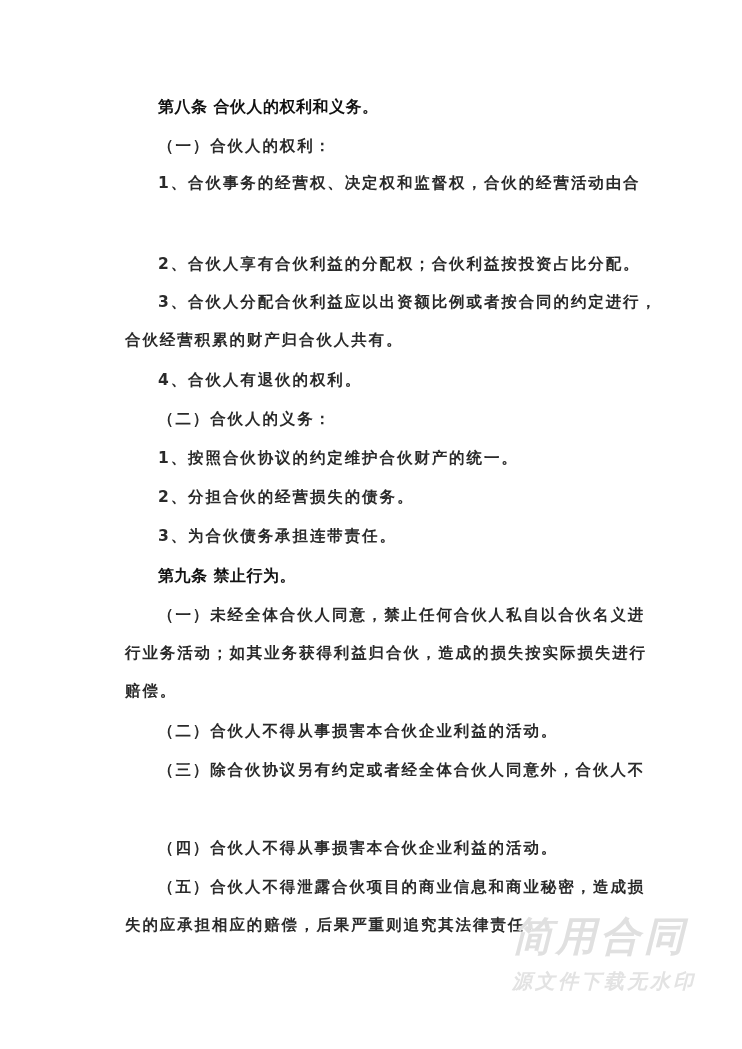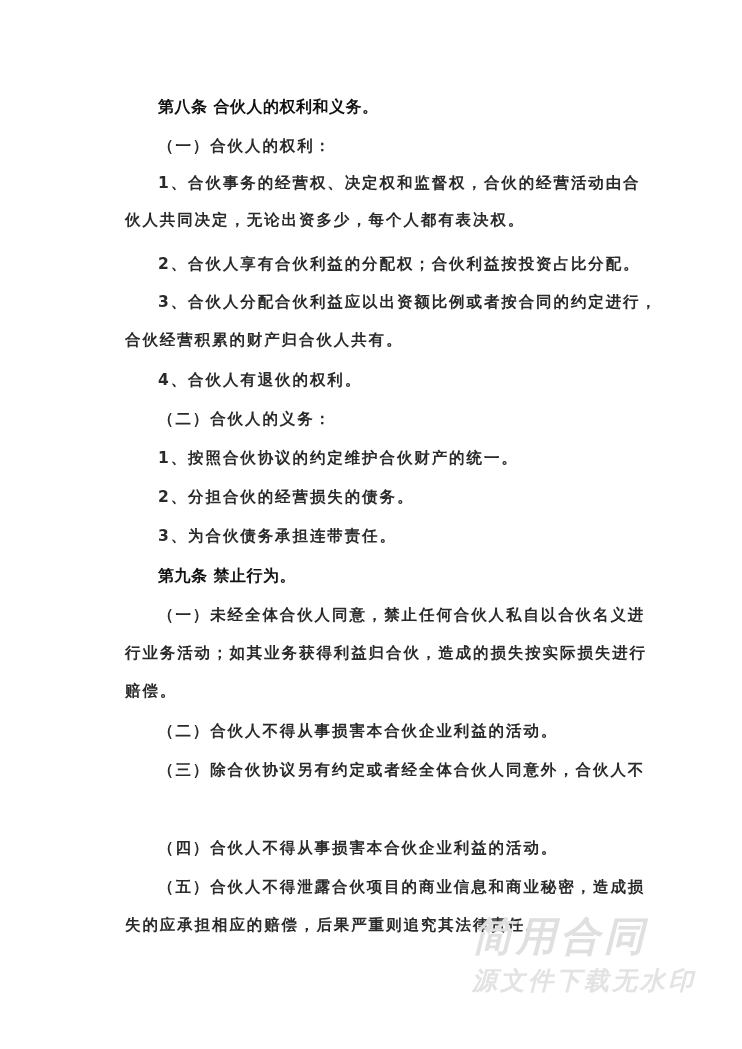--- a/index.html
+++ b/index.html
@@ -12,30 +12,29 @@
     position: absolute; left: 113px; width: 530px; white-space: nowrap;
     font-size: 15.5px; letter-spacing: 1.9px; line-height: 20px; color: #2a2a2a; font-weight: bold;
   }
   .indent { left: 146px; }
   .heading { font-weight: bold; color: #111; letter-spacing: 0.5px; font-size: 16px; }
   .watermark {
     position: absolute; right: 58px; top: 912px; color: #dcdcdc;
     font-style: italic; font-weight: bold;
   }
   .wm-main { font-size: 40px; letter-spacing: 4px; line-height: 48px; color: #e0e0e0; }
-  .wm-sub { font-size: 25px; letter-spacing: 3px; line-height: 30px; margin-top: 6px; color: #e3e3e3; }
+  .wm-sub { font-size: 20px; letter-spacing: 3px; line-height: 30px; margin-top: 6px; color: #e3e3e3; }
 </style>
 </head>
 <body>
 
 <div class="page">
   <div class="line indent heading" style="top:97px">第八条 合伙人的权利和义务。</div>
   <div class="line indent" style="top:136px;left:146px">（一）合伙人的权利：</div>
   <div class="line indent" style="top:173px">1、合伙事务的经营权、决定权和监督权，合伙的经营活动由合</div>
-  <div class="line" style="top:210px">伙人共同决定，无论出资多少，每个人都有表决权。</div>
   <div class="line indent" style="top:254px">2、合伙人享有合伙利益的分配权；合伙利益按投资占比分配。</div>
   <div class="line indent" style="top:292px">3、合伙人分配合伙利益应以出资额比例或者按合同的约定进行，</div>
   <div class="line" style="top:330px">合伙经营积累的财产归合伙人共有。</div>
   <div class="line indent" style="top:370px">4、合伙人有退伙的权利。</div>
   <div class="line indent" style="top:409px">（二）合伙人的义务：</div>
   <div class="line indent" style="top:448px">1、按照合伙协议的约定维护合伙财产的统一。</div>
   <div class="line indent" style="top:487px">2、分担合伙的经营损失的债务。</div>
   <div class="line indent" style="top:526px">3、为合伙债务承担连带责任。</div>
 
   <div class="line indent heading" style="top:566px">第九条 禁止行为。</div>

